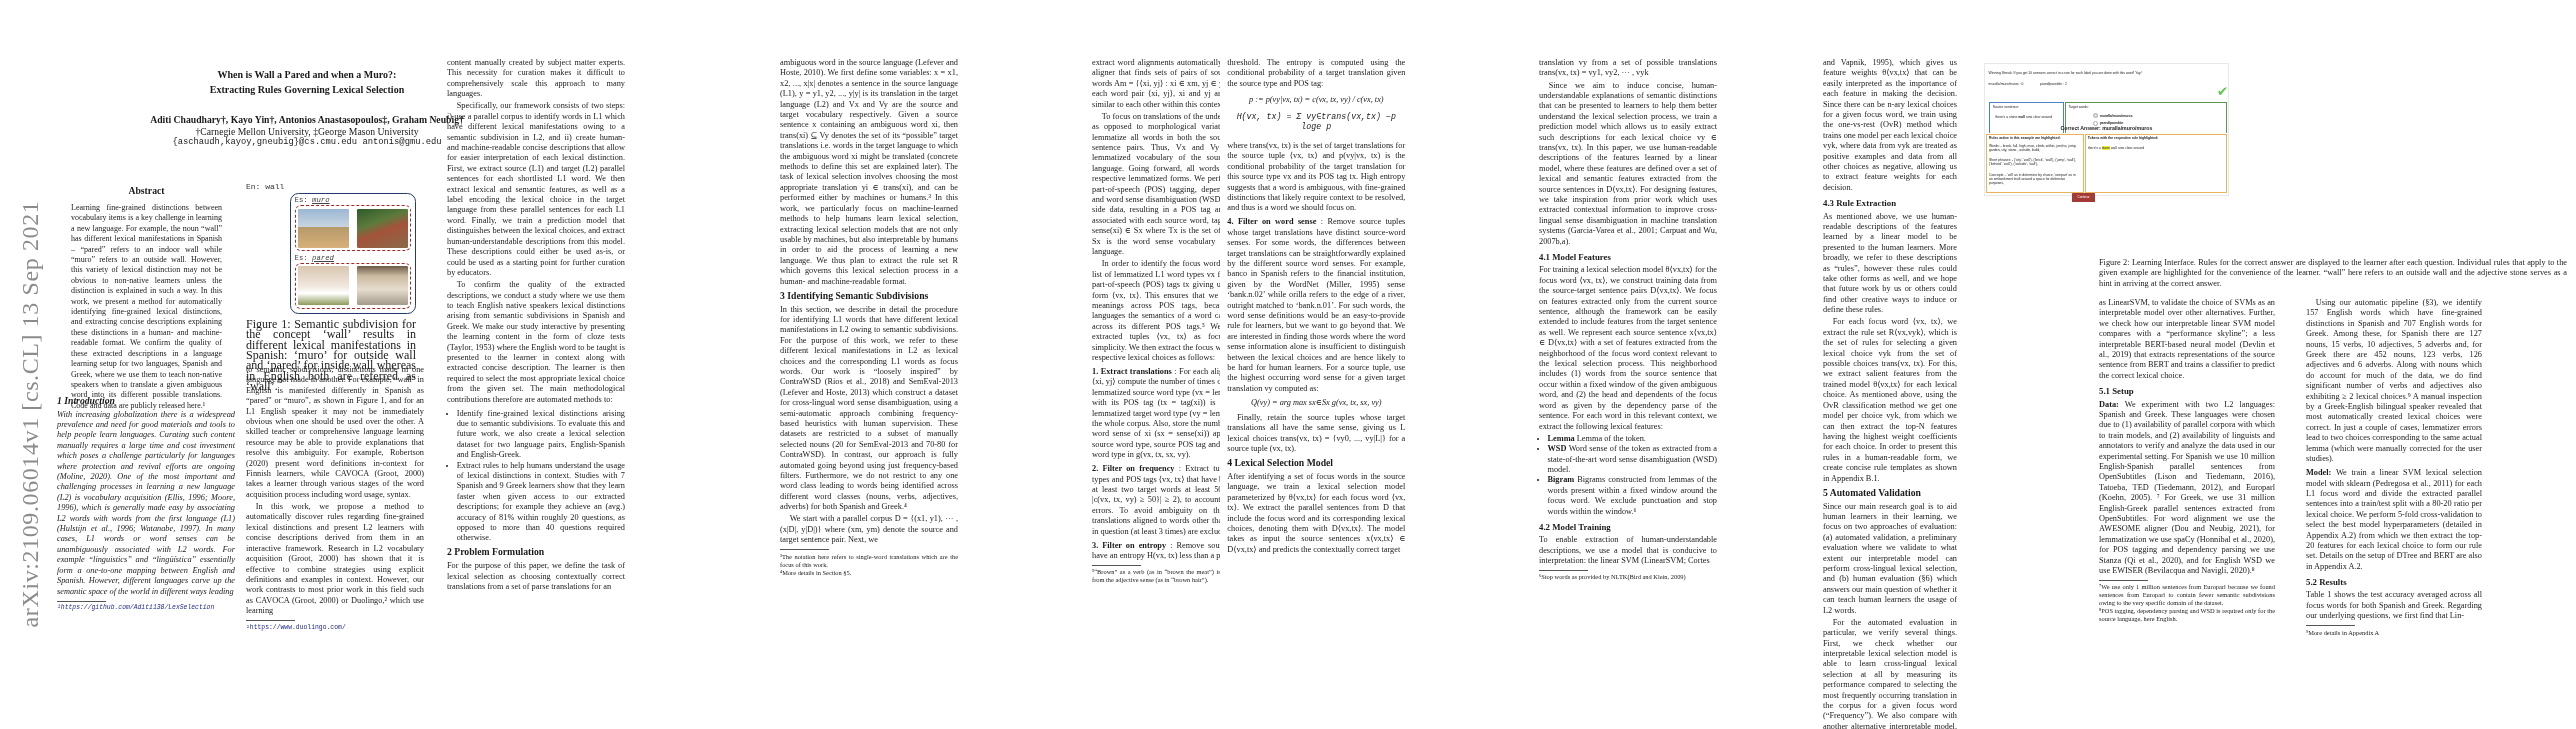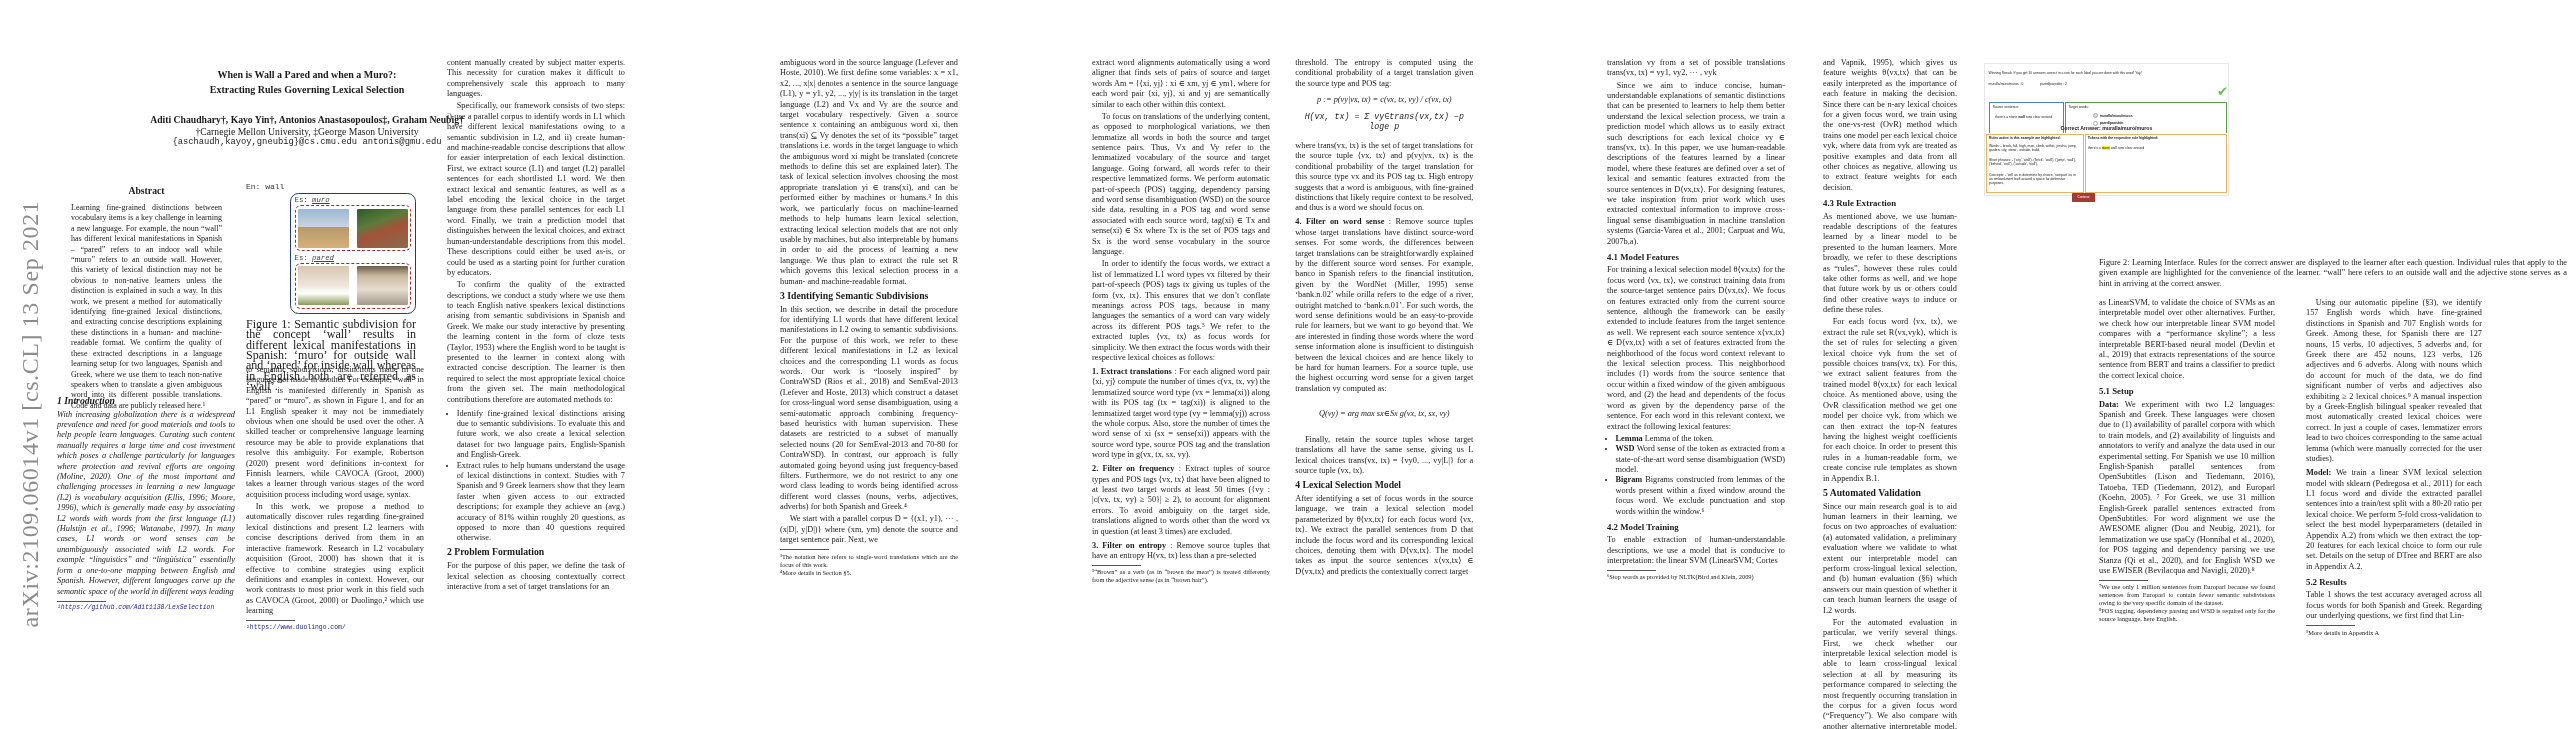--- a/index.html
+++ b/index.html
@@ -1,21 +1,21 @@
 <!DOCTYPE html>
 <html style="font-size:9.7px"><head>
 <meta charset="utf-8">
 <style>
   html, body { margin:0; padding:0; background:#fff; }
   body { width:2576px; height:729px; position:relative; overflow:hidden;
          font-family:"Liberation Serif", "DejaVu Serif", serif; color:#1a1a1a; }
   .page { position:absolute; top:0; height:729px; background:#fff; }
   .p1 { left:0; width:644px; }
   .p2 { left:644px; width:644px; }
-  .p3 { left:1288px; width:644px; }
+  .p3 { left:1220px; width:644px; }
 
   .arxiv { position:absolute; left:12px; top:140px; width:36px; height:547px; }
   .arxiv span { position:absolute; left:50%; top:50%; transform:translate(-50%,-50%) rotate(-90deg);
                 white-space:nowrap; font-size:24px; color:#8c8c8c; font-family:"Liberation Serif", serif; letter-spacing:0.6px; }
 
   .col { position:absolute; top:58px; font-size:8.3px; line-height:10.4px; text-align:justify; hyphens:auto; }
   .col p { margin:0 0 1.8px 0; text-indent:9.7px; }
   .col p.noind { text-indent:0; }
 
   .title { position:absolute; left:61px; top:67px; width:492px; text-align:center;
@@ -131,21 +131,21 @@
 
   <div class="col" style="left:447px; top:58px; width:178px;">
     <p class="noind">content manually created by subject matter experts. This necessity for curation makes it difficult to comprehensively scale this approach to many languages.</p>
     <p>Specifically, our framework consists of two steps: i) use a parallel corpus to identify words in L1 which have different lexical manifestations owing to a semantic subdivision in L2, and ii) create human- and machine-readable concise descriptions that allow for easier interpretation of each lexical distinction. First, we extract source (L1) and target (L2) parallel sentences for each shortlisted L1 word. We then extract lexical and semantic features, as well as a label encoding the lexical choice in the target language from these parallel sentences for each L1 word. Finally, we train a prediction model that distinguishes between the lexical choices, and extract human-understandable descriptions from this model. These descriptions could either be used as-is, or could be used as a starting point for further curation by educators.</p>
     <p>To confirm the quality of the extracted descriptions, we conduct a study where we use them to teach English native speakers lexical distinctions arising from semantic subdivisions in Spanish and Greek. We make our study interactive by presenting the learning content in the form of cloze tests (Taylor, 1953) where the English word to be taught is presented to the learner in context along with extracted concise description. The learner is then required to select the most appropriate lexical choice from the given set. The main methodological contributions therefore are automated methods to:</p>
     <ul style="margin:3.6px 0 3.6px 0; padding-left:9.7px;">
       <li>Identify fine-grained lexical distinctions arising due to semantic subdivisions. To evaluate this and future work, we also create a lexical selection dataset for two language pairs, English-Spanish and English-Greek.</li>
       <li>Extract rules to help humans understand the usage of lexical distinctions in context. Studies with 7 Spanish and 9 Greek learners show that they learn faster when given access to our extracted descriptions; for example they achieve an (avg.) accuracy of 81% within roughly 20 questions, as opposed to more than 40 questions required otherwise.</li>
     </ul>
     <div class="sec">2   Problem Formulation</div>
-    <p class="noind">For the purpose of this paper, we define the task of lexical selection as choosing contextually correct interactive from a set of target translations for an</p>
+    <p class="noind">For the purpose of this paper, we define the task of lexical selection as choosing contextually correct translations from a set of parse translations for an</p>
   </div>
 </div>
 
 <div class="page p2">
   <div class="col" style="left:136px; top:58px; width:178px;">
     <p class="noind">ambiguous word in the source language (Lefever and Hoste, 2010). We first define some variables: x = x1, x2, ..., x|x| denotes a sentence in the source language (L1), y = y1, y2, ..., y|y| is its translation in the target language (L2) and Vx and Vy are the source and target vocabulary respectively. Given a source sentence x containing an ambiguous word xi, then trans(xi) ⊆ Vy denotes the set of its “possible” target translations i.e. words in the target language to which the ambiguous word xi might be translated (concrete methods to define this set are explained later). The task of lexical selection involves choosing the most appropriate translation yi ∈ trans(xi), and can be performed either by machines or humans.³ In this work, we particularly focus on machine-learned methods to help humans learn lexical selection, extracting lexical selection models that are not only usable by machines, but also interpretable by humans in order to aid the process of learning a new language. We thus plan to extract the rule set R which governs this lexical selection process in a human- and machine-readable format.</p>
     <div class="sec">3   Identifying Semantic Subdivisions</div>
     <p class="noind">In this section, we describe in detail the procedure for identifying L1 words that have different lexical manifestations in L2 owing to semantic subdivisions. For the purpose of this work, we refer to these different lexical manifestations in L2 as lexical choices and the corresponding L1 words as focus words. Our work is “loosely inspired” by ContraWSD (Rios et al., 2018) and SemEval-2013 (Lefever and Hoste, 2013) which construct a dataset for cross-lingual word sense disambiguation, using a semi-automatic approach combining frequency-based heuristics with human supervision. These datasets are restricted to a subset of manually selected nouns (20 for SemEval-2013 and 70-80 for ContraWSD). In contrast, our approach is fully automated going beyond using just frequency-based filters. Furthermore, we do not restrict to any one word class leading to words being identified across different word classes (nouns, verbs, adjectives, adverbs) for both Spanish and Greek.⁴</p>
     <p>We start with a parallel corpus D = {(x1, y1), ··· , (x|D|, y|D|)} where (xm, ym) denote the source and target sentence pair. Next, we</p>
     <div class="fnrule"></div>
@@ -165,21 +165,21 @@
   </div>
 </div>
 
 <div class="page p3">
   <div class="col" style="left:7.3px; top:58px; width:178px;">
     <p class="noind">threshold. The entropy is computed using the conditional probability of a target translation given the source type and POS tag:</p>
     <div style="text-align:center; font-style:italic; margin:6px 0;">p := p(vy|vx, tx) = c(vx, tx, vy) / c(vx, tx)</div>
     <div style="text-align:center; font-style:italic; margin:6px 0 8.5px;font-family:Liberation Mono, monospace;">H(vx, tx) = Σ vy∈trans(vx,tx) −p loge p</div>
     <p class="noind">where trans(vx, tx) is the set of target translations for the source tuple ⟨vx, tx⟩ and p(vy|vx, tx) is the conditional probability of the target translation for this source type vx and its POS tag tx. High entropy suggests that a word is ambiguous, with fine-grained distinctions that likely require context to be resolved, and thus is a word we should focus on.</p>
     <p class="noind" style="margin-top:3.6px;"><b>4. Filter on word sense</b> <span>: Remove source tuples whose target translations have distinct source-word senses. For some words, the differences between target translations can be straightforwardly explained by the different source word senses. For example, banco in Spanish refers to the financial institution, given by the WordNet (Miller, 1995) sense ‘bank.n.02’ while orilla refers to the edge of a river, outright matched to ‘bank.n.01’. For such words, the word sense definitions would be an easy-to-provide rule for learners, but we want to go beyond that. We are interested in finding those words where the word sense information alone is insufficient to distinguish between the lexical choices and are hence likely to be hard for human learners. For a source tuple, use the highest occurring word sense for a given target translation vy computed as:</span></p>
-    <div style="text-align:center; font-style:italic; margin:15px 0;">Q(vy) = arg max sx∈Sx g(vx, tx, sx, vy)</div>
+    <div style="text-align:center; font-style:italic; margin:4px 0;">Q(vy) = arg max sx∈Sx g(vx, tx, sx, vy)</div>
     <p>Finally, retain the source tuples whose target translations all have the same sense, giving us L lexical choices trans(vx, tx) = {vy0, ..., vy|L|} for a source tuple (vx, tx).</p>
     <div class="sec">4   Lexical Selection Model</div>
     <p class="noind">After identifying a set of focus words in the source language, we train a lexical selection model parameterized by θ⟨vx,tx⟩ for each focus word ⟨vx, tx⟩. We extract the parallel sentences from D that include the focus word and its corresponding lexical choices, denoting them with D⟨vx,tx⟩. The model takes as input the source sentences x⟨vx,tx⟩ ∈ D⟨vx,tx⟩ and predicts the contextually correct target</p>
   </div>
 
   <div class="col" style="left:319px; top:58px; width:178px;">
     <p class="noind">translation vy from a set of possible translations trans(vx, tx) = vy1, vy2, ··· , vyk</p>
     <p>Since we aim to induce concise, human-understandable explanations of semantic distinctions that can be presented to learners to help them better understand the lexical selection process, we train a prediction model which allows us to easily extract such descriptions for each lexical choice vy ∈ trans(vx, tx). In this paper, we use human-readable descriptions of the features learned by a linear model, where these features are defined over a set of lexical and semantic features extracted from the source sentences in D⟨vx,tx⟩. For designing features, we take inspiration from prior work which uses extracted contextual information to improve cross-lingual sense disambiguation in machine translation systems (Garcia-Varea et al., 2001; Carpuat and Wu, 2007b,a).</p>
     <div class="subsec">4.1   Model Features</div>
     <p class="noind">For training a lexical selection model θ⟨vx,tx⟩ for the focus word ⟨vx, tx⟩, we construct training data from the source-target sentence pairs D⟨vx,tx⟩. We focus on features extracted only from the current source sentence, although the framework can be easily extended to include features from the target sentence as well. We represent each source sentence x⟨vx,tx⟩ ∈ D⟨vx,tx⟩ with a set of features extracted from the neighborhood of the focus word context relevant to the lexical selection process. This neighborhood includes (1) words from the source sentence that occur within a fixed window of the given ambiguous word, and (2) the head and dependents of the focus word as given by the dependency parse of the sentence. For each word in this relevant context, we extract the following lexical features:</p>

